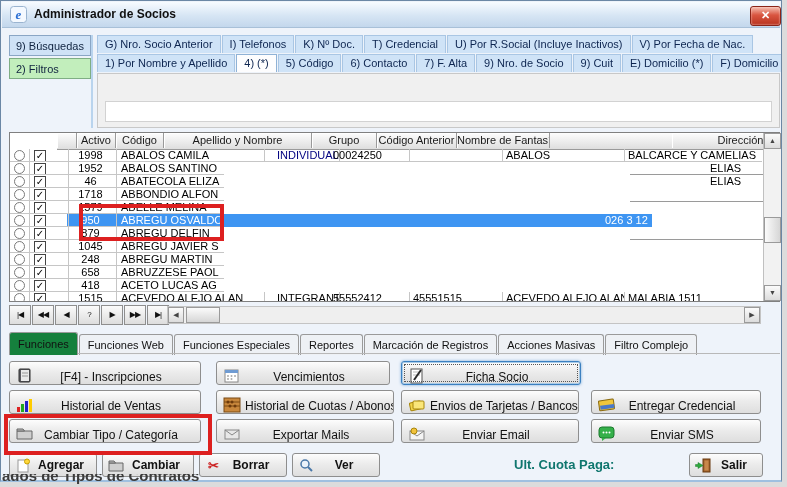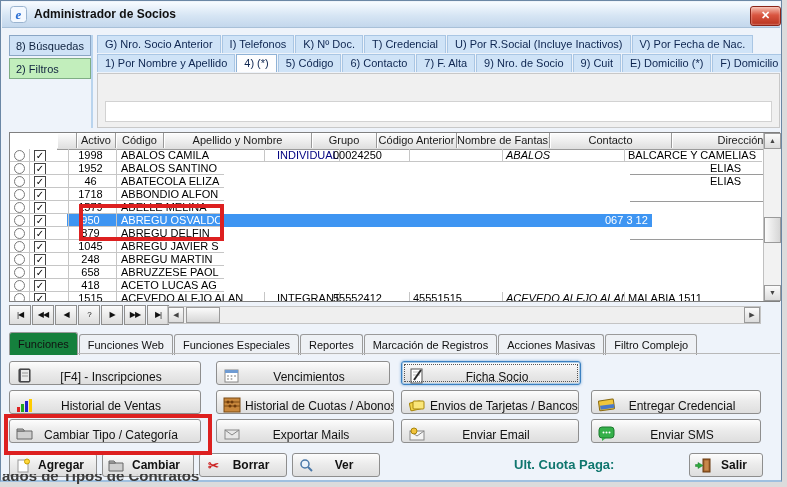--- a/index.html
+++ b/index.html
@@ -46,21 +46,21 @@
   .trow{position:absolute;left:0;width:752px;height:13px;font-size:11px;color:#000;}
   .cell{position:absolute;top:0;height:13px;line-height:13px;white-space:nowrap;overflow:hidden;box-sizing:border-box;}
   .c-rad{left:0;width:20px;border-right:1px solid #c6c6c6;}
   .c-chk{left:20px;width:39px;border-right:1px solid #c6c6c6;}
   .c-cod{left:59px;width:48px;border-right:1px solid #c6c6c6;text-align:center;padding-right:4px;}
   .c-nom{left:107px;width:115px;padding-left:4px;}
   .full .c-nom{width:148px;border-right:1px solid #c6c6c6;}
   .c-gru{left:265px;width:65px;border-right:1px solid #c6c6c6;padding-left:2px;}
   .c-ant{left:320px;width:80px;border-right:1px solid #c6c6c6;padding-left:3px;}
   .c-fan{left:400px;width:93px;border-right:1px solid #c6c6c6;padding-left:3px;}
-  .c-con{left:493px;width:122px;border-right:1px solid #c6c6c6;padding-left:3px;font-style:italic;}
+  .c-con{left:493px;width:122px;border-right:1px solid #c6c6c6;padding-left:3px;}
   .c-dir{left:615px;width:137px;padding-left:3px;}
   .rowline{position:absolute;left:0;bottom:0;width:214px;height:1px;background:#c6c6c6;}
   .full .rowline{width:752px;}
   .radio{display:inline-block;width:9px;height:9px;border:1px solid #7a7a7a;border-radius:50%;
          background:#fff;margin:1px 0 0 4px;}
   .cbx{display:inline-block;width:10px;height:10px;border:1px solid #444;background:#fff;
        margin:0 0 0 4px;font-style:normal;font-size:10px;line-height:10px;text-align:center;color:#000;}
   .grutxt{color:#000080;}
   .sel .selbar{position:absolute;left:57px;top:0;width:585px;height:13px;background:#3e95f2;}
   .sel .c-cod,.sel .c-nom{color:#fff;z-index:2;}
@@ -120,21 +120,21 @@
     <svg id="appicon" class="abs" viewBox="0 0 17 17">
       <rect x="0.5" y="0.5" width="16" height="16" rx="3" fill="#f4f9ff" stroke="#9ab4d0"></rect>
       <text x="8.5" y="13" font-size="13" font-style="italic" font-weight="bold" fill="#2a6fd4" text-anchor="middle" font-family="Liberation Serif,serif">e</text>
     </svg>
     <span id="title" class="abs">Administrador de Socios</span>
     <div id="closebtn" class="abs">
       <span>✕</span>
     </div>
   </div>
 
-  <div id="ltab1" class="abs ltab">8) Búsquedas</div>
+  <div id="ltab1" class="abs ltab">9) Búsquedas</div>
   <div id="ltab2" class="abs ltab">2) Filtros</div>
   <div id="vsep" class="abs"></div>
 
   <div id="trow1" class="abs tabrow">
     <span class="stab">G) Nro. Socio Anterior</span><span class="stab">I) Telefonos</span><span class="stab">K) Nº Doc.</span><span class="stab">T) Credencial</span><span class="stab">U) Por R.Social (Incluye Inactivos)</span><span class="stab">V) Por Fecha de Nac.</span>
   </div>
   <div id="trow2" class="abs tabrow">
     <span class="stab">1) Por Nombre y Apellido</span><span class="stab sel">4) (*)</span><span class="stab">5) Código</span><span class="stab">6) Contacto</span><span class="stab">7) F. Alta</span><span class="stab">9) Nro. de Socio</span><span class="stab">9) Cuit</span><span class="stab">E) Domicilio (*)</span><span class="stab">F) Domicilio Cob.</span>
   </div>
 
@@ -143,21 +143,20 @@
 
   <div id="grid" class="abs">
     <div id="thead">
       <span class="hcell" style="left:0;width:20px"></span>
       <span class="hcell" style="left:20px;width:39px">Activo</span>
       <span class="hcell" style="left:59px;width:48px">Código</span>
       <span class="hcell" style="left:107px;width:148px">Apellido y Nombre</span>
       <span class="hcell" style="left:255px;width:65px">Grupo</span>
       <span class="hcell" style="left:320px;width:80px">Código Anterior</span>
       <span class="hcell" style="left:400px;width:93px">Nombre de Fantasía</span>
-      <span class="hcell" style="left:493px;width:122px">Contacto</span>
       <span class="hcell" style="left:615px;width:137px;border-right:none">Dirección</span>
     </div>
 
     <div class="trow full" style="top:16px">
       <span class="cell c-rad"><i class="radio"></i></span>
       <span class="cell c-chk"><i class="cbx">✓</i></span>
       <span class="cell c-cod">1998</span>
       <span class="cell c-nom">ABALOS CAMILA</span>
       <span class="cell c-gru grutxt">INDIVIDUAL</span>
       <span class="cell c-ant">00024250</span>
@@ -200,21 +199,21 @@
       <span class="cell c-nom">ABELLE MELINA</span>
       <i class="rowline"></i>
     </div>
 
     <div class="trow sel" style="top:81px">
       <i class="selbar"></i>
       <span class="cell c-rad"><i class="radio"></i></span>
       <span class="cell c-chk"><i class="cbx">✓</i></span>
       <span class="cell c-cod">950</span>
       <span class="cell c-nom">ABREGU OSVALDO</span>
-      <span class="frag" style="left:595px;top:0;color:#fff">067 3 12</span>
+      <span class="frag" style="left:595px;top:0;color:#fff">026 3 12</span>
       <i class="rowline"></i>
     </div>
 
     <div class="trow" style="top:94px">
       <span class="cell c-rad"><i class="radio"></i></span>
       <span class="cell c-chk"><i class="cbx">✓</i></span>
       <span class="cell c-cod">879</span>
       <span class="cell c-nom">ABREGU DELFIN</span>
       <i class="rowline"></i>
     </div>

